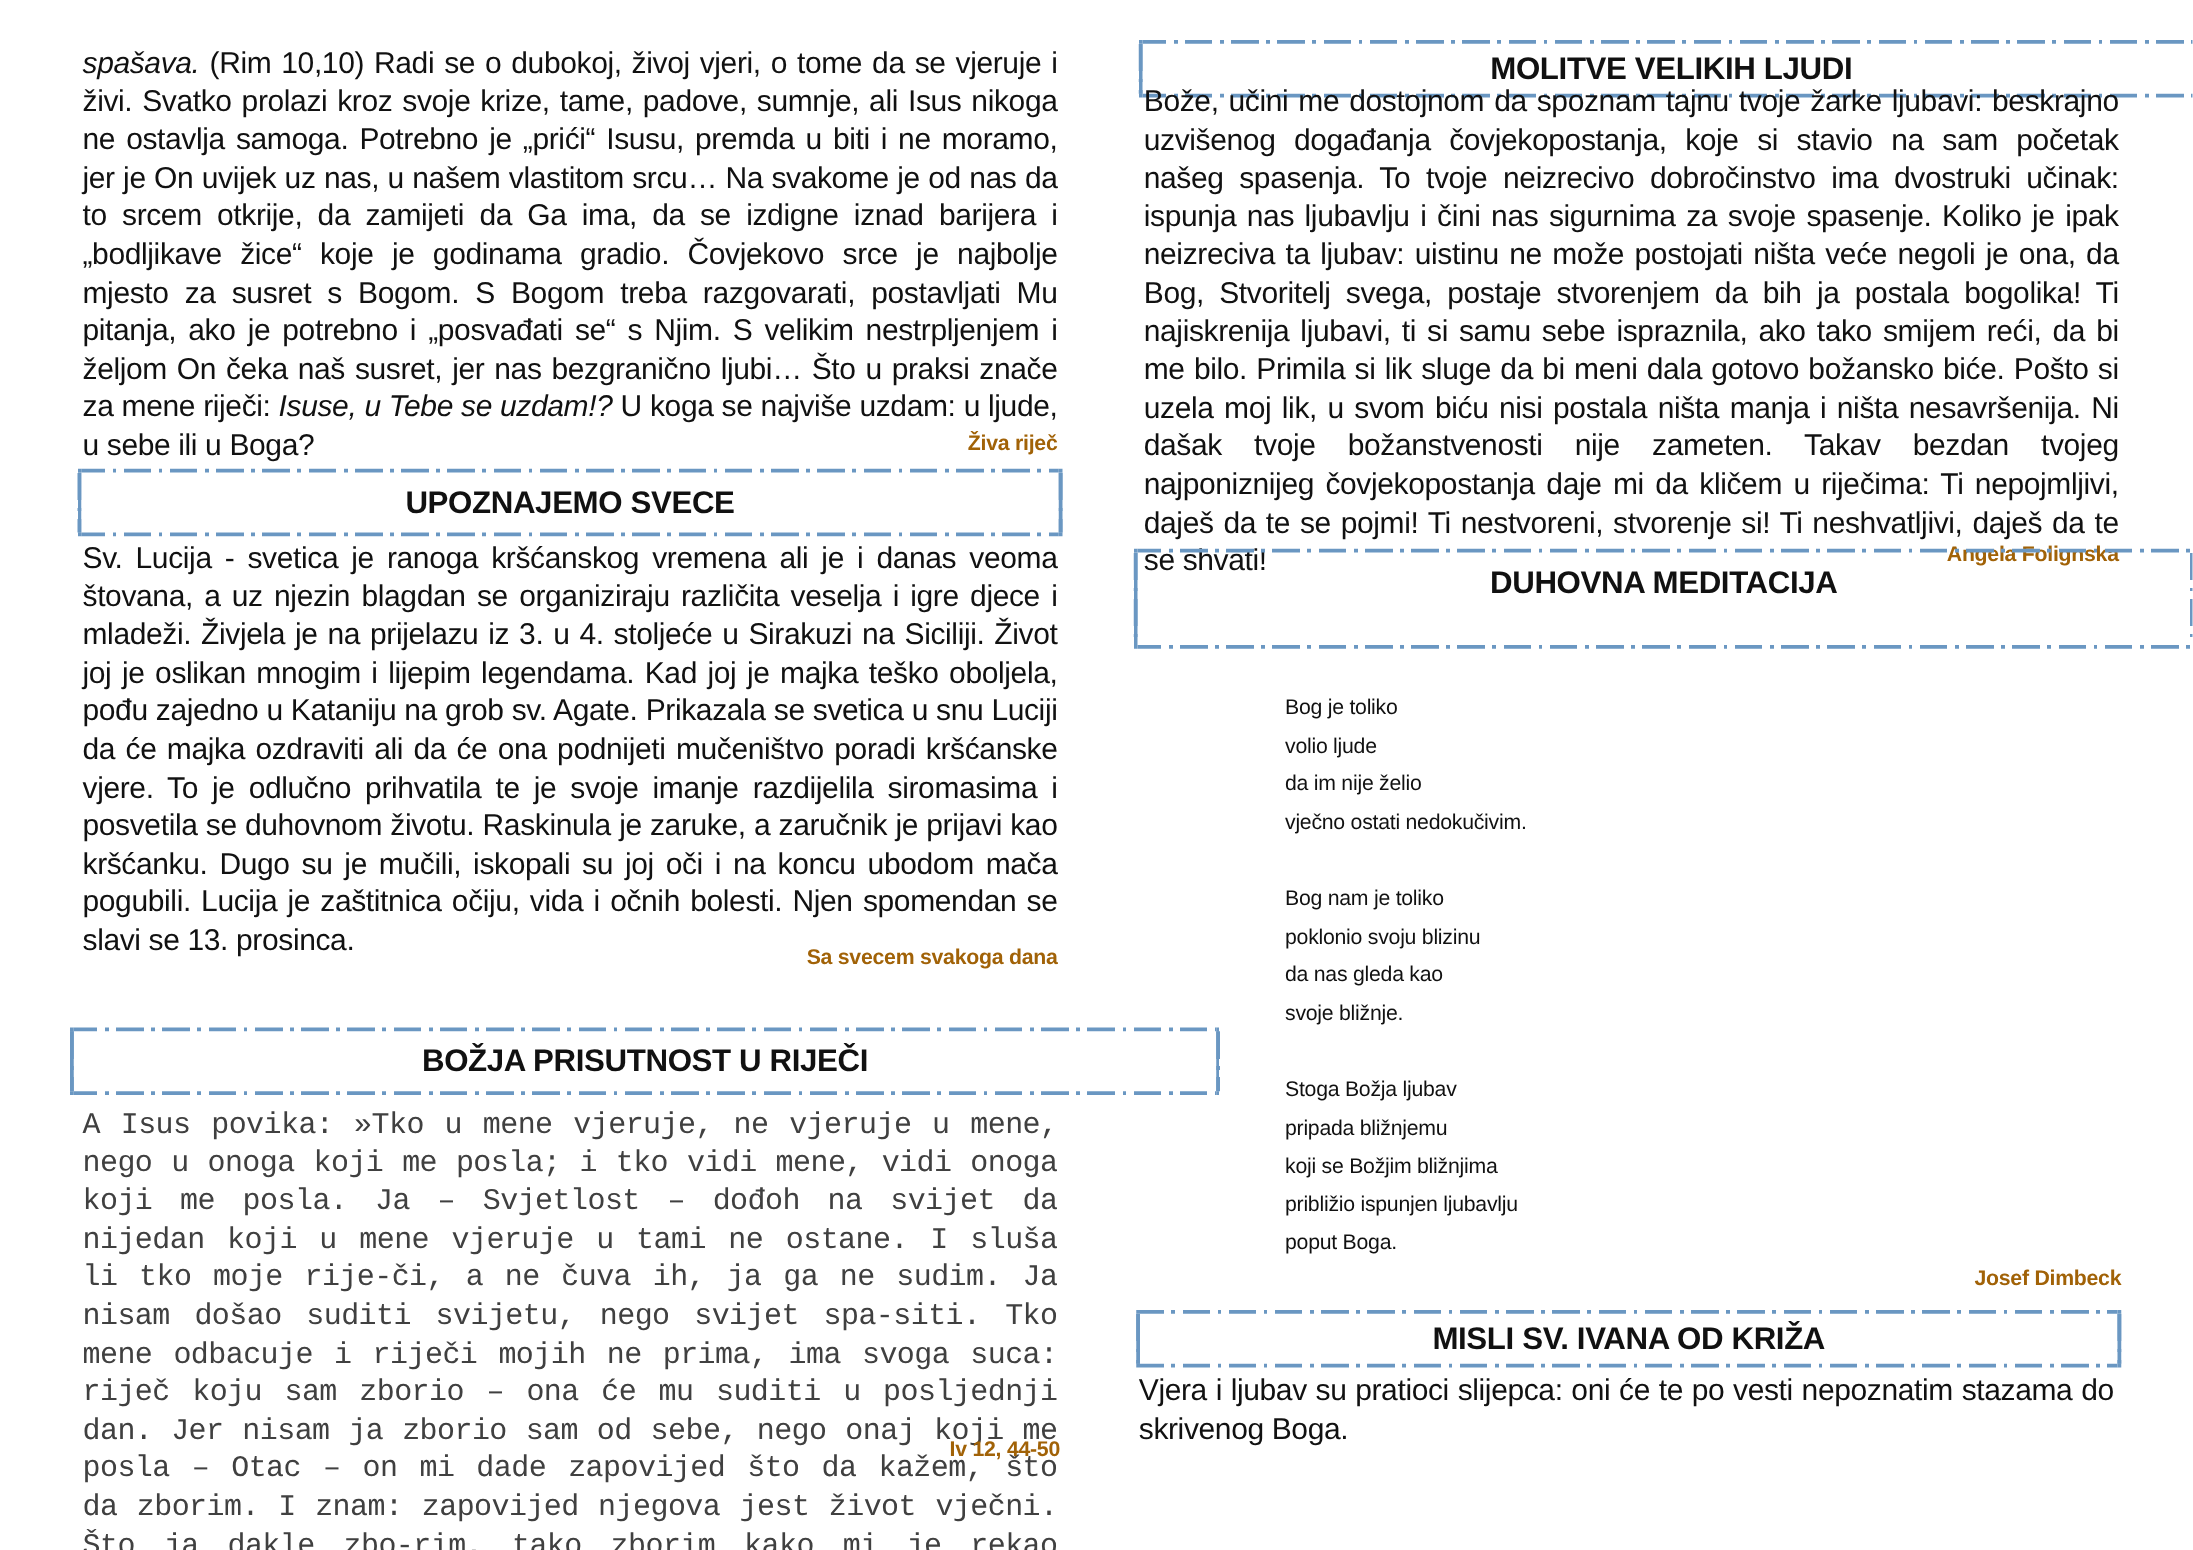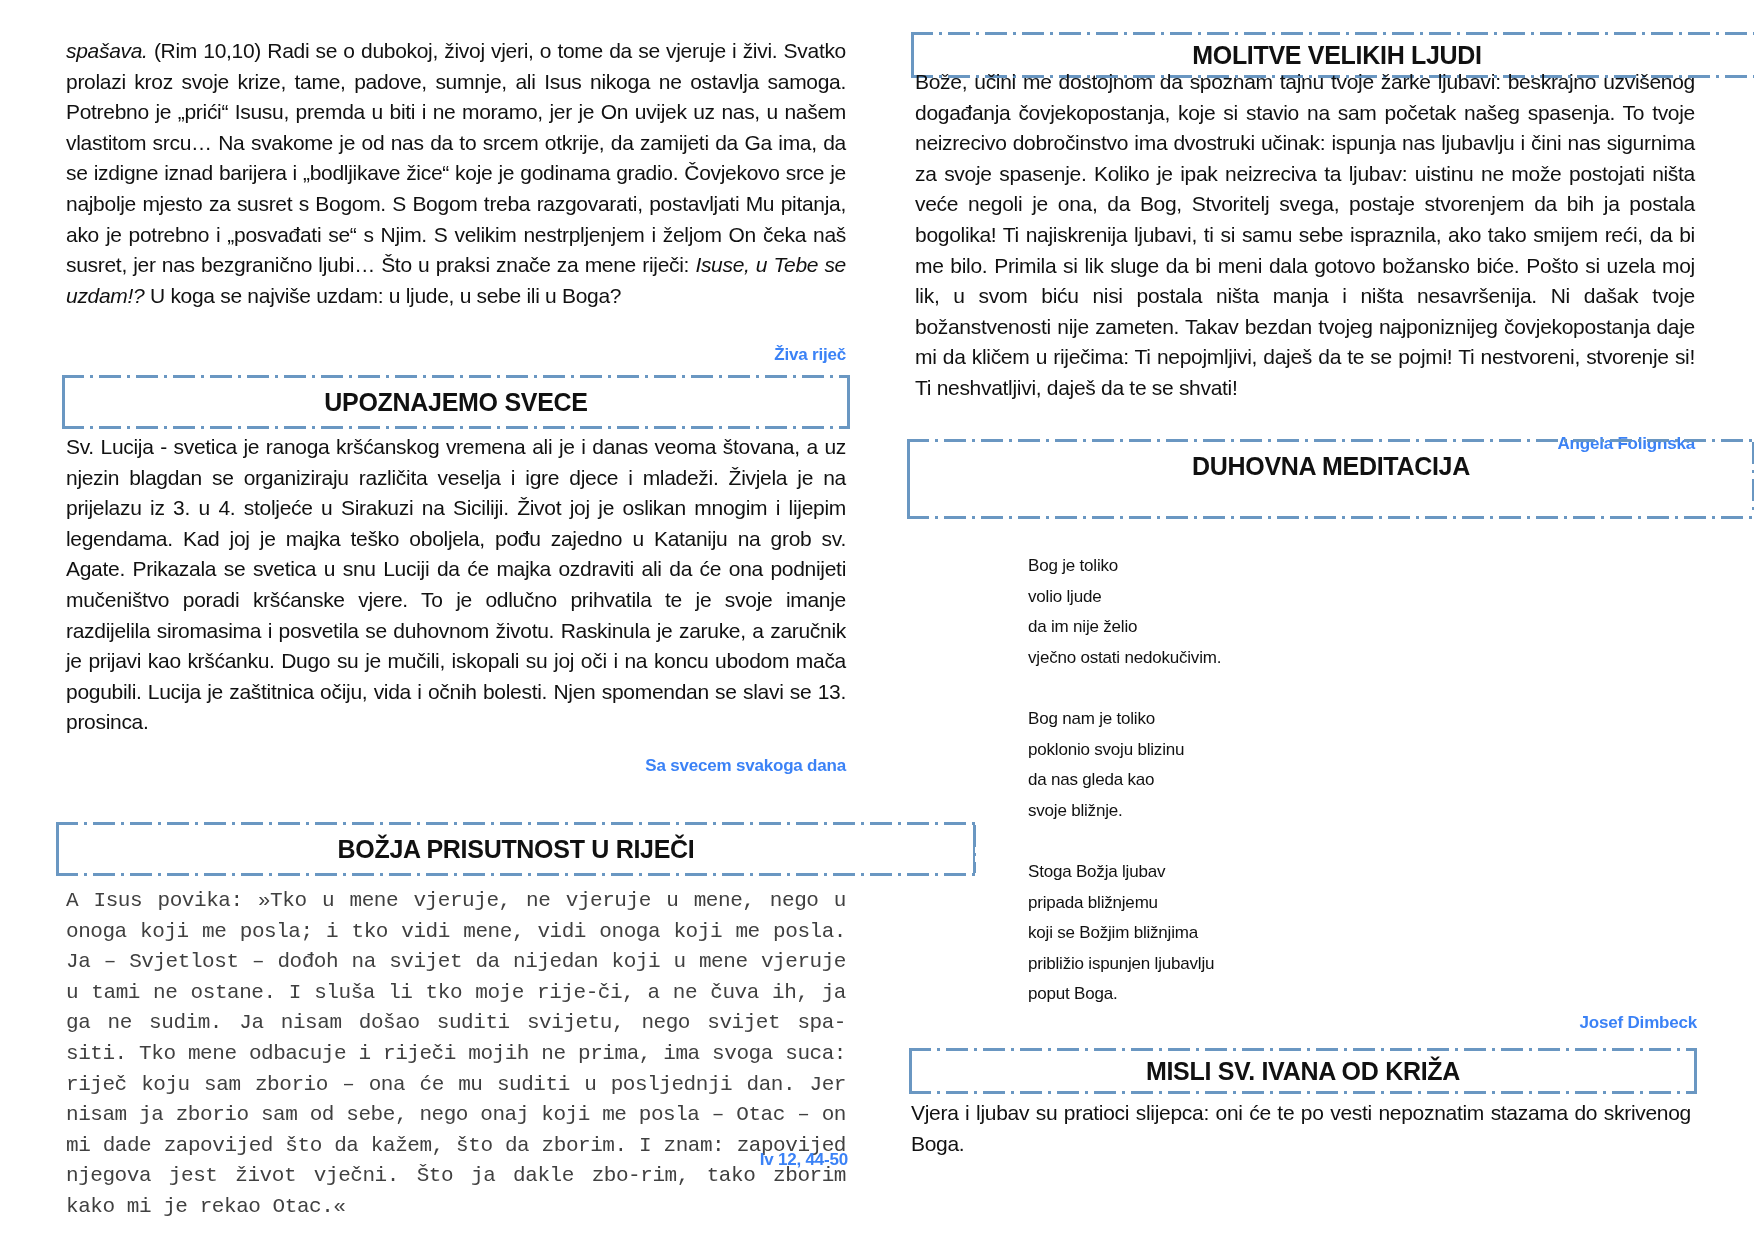--- a/index.html
+++ b/index.html
@@ -6,29 +6,29 @@
   body {
     width: 1754px; height: 1240px; position: relative; overflow: hidden;
     font-family: "Liberation Sans", sans-serif; color: #111;
   }
   .col { position: absolute; }
   .col-left { left: 66px; width: 780px; top: 0; }
   .col-right { left: 915px; width: 780px; top: 0; }
 
   .para {
     position: absolute; left: 0; width: 780px;
-    font-size: 21px; line-height: 30.6px; text-align: justify;
+    font-size: 24px; line-height: 30.6px; text-align: justify;
     text-align-last: left; margin: 0; color: #111;
     letter-spacing: -0.3px;
   }
   .para.gray { color: #404040; font-family: Liberation Mono, monospace; }
   .para i { font-style: italic; }
   .source {
     position: absolute; right: 0; font-size: 17px; font-weight: bold;
-    color: #3b82f6; margin: 0; letter-spacing: -0.2px;
+    color: #a16207; margin: 0; letter-spacing: -0.2px;
   }
   .hbox {
     position: absolute; box-sizing: border-box;
     border: 3px dashed #6a97c2;
     border-image: repeating-linear-gradient(90deg, #6a97c2 0 22px, transparent 22px 28px, #6a97c2 28px 31px, transparent 31px 37px) 3;
     text-align: center;
   }
   .hbox .vl, .hbox .vr {
     position: absolute; top: 0; bottom: 0; width: 3px;
     background: repeating-linear-gradient(180deg, #6a97c2 0 22px, transparent 22px 28px, #6a97c2 28px 31px, transparent 31px 37px);

